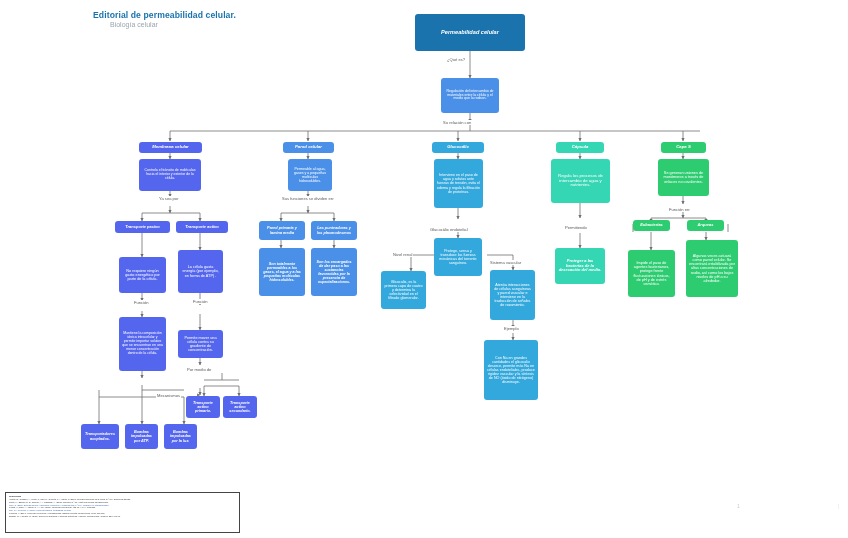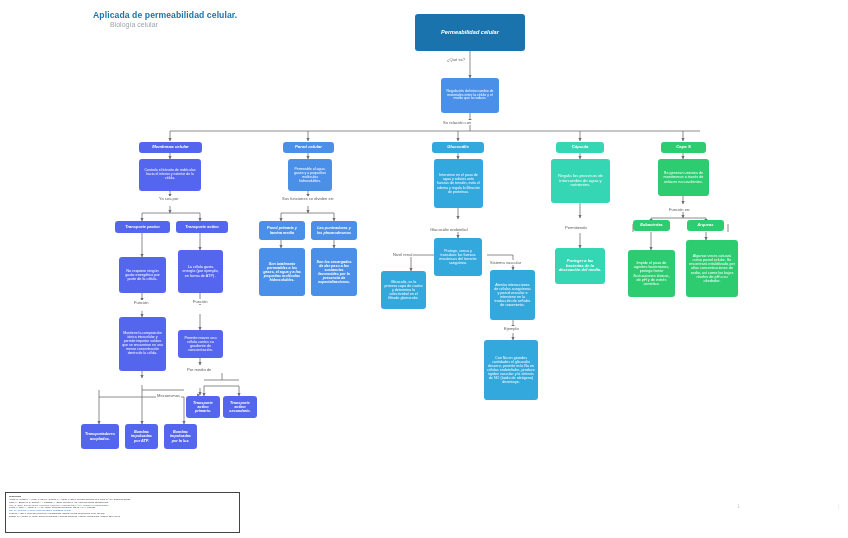--- a/index.html
+++ b/index.html
@@ -30,21 +30,21 @@
                white-space:nowrap;overflow:hidden;text-overflow:clip;}
   #refs .rline.blue{color:#2b5fb8;}
   #pagenum{position:absolute;left:737px;top:503px;color:#c9c9c9;font-size:5px;}
   #corner{position:absolute;left:838px;top:503px;color:#e2e2e2;font-size:5px;}
 </style>
 </head>
 <body>
 
 <div id="canvas">
 
-  <div id="title">Aplicada de permeabilidad celular.</div>
+  <div id="title">Editorial de permeabilidad celular.</div>
   <div id="subtitle">Biología celular</div>
 
   <svg class="links" viewBox="0 0 848 538">
     <defs>
       <marker id="ah" markerWidth="5" markerHeight="5" refX="3.6" refY="2" orient="auto">
         <path d="M0,0 L4,2 L0,4 z" fill="#6f6f6f"></path>
       </marker>
     </defs>
     <g stroke="#6f6f6f" stroke-width="0.8" fill="none" marker-end="url(#ah)">
 

